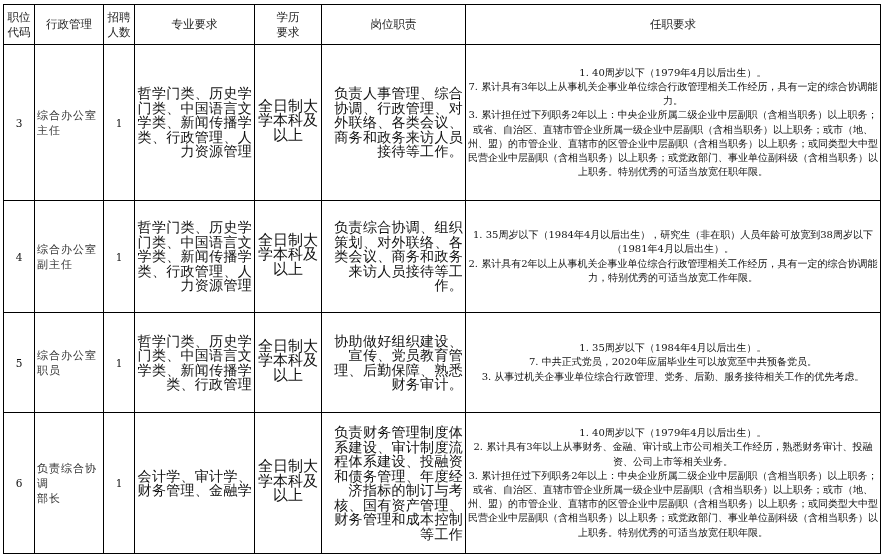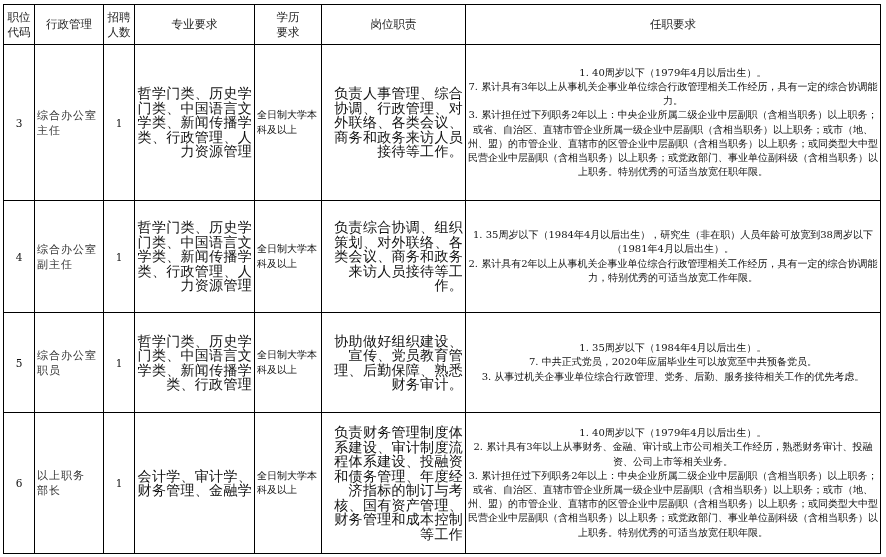--- a/index.html
+++ b/index.html
@@ -54,23 +54,24 @@
       font-family: Liberation Sans, sans-serif;
       color: #333;
     }
     td.c-major, td.c-duty {
       text-align: right;
       font-size: 14px;
       line-height: 14.5px;
       letter-spacing: 0.3px;
     }
     td.c-edu {
-      text-align: left;
-      font-size: 10px;
+      text-align: center;
+      font-size: 15px;
       line-height: 14.5px;
+      font-family: Liberation Mono, monospace;
     }
     td.c-req {
       text-align: center;
       font-size: 10px;
       line-height: 14.2px;
       padding-left: 1px;
       padding-right: 4px;
     }
     .req-item { display: block; }
     .title-line { display: block; }
@@ -152,21 +153,21 @@
       <td class="c-duty">协助做好组织建设、宣传、党员教育管理、后勤保障、熟悉财务审计。</td>
       <td class="c-req">
         <span class="req-item">1. 35周岁以下（1984年4月以后出生）。</span>
         <span class="req-item">7. 中共正式党员，2020年应届毕业生可以放宽至中共预备党员。</span>
         <span class="req-item">3. 从事过机关企事业单位综合行政管理、党务、后勤、服务接待相关工作的优先考虑。</span>
       </td>
     </tr>
     <tr class="r6">
       <td class="c-code">6</td>
       <td class="c-title">
-        <span class="title-line">以上职务</span>
+        <span class="title-line">负责综合协调</span>
         <span class="title-line">部长</span>
       </td>
       <td class="c-num">1</td>
       <td class="c-major">会计学、审计学、财务管理、金融学</td>
       <td class="c-edu">全日制大学本科及以上</td>
       <td class="c-duty">负责财务管理制度体系建设、审计制度流程体系建设、投融资和债务管理、年度经济指标的制订与考核、国有资产管理、财务管理和成本控制等工作</td>
       <td class="c-req">
         <span class="req-item">1. 40周岁以下（1979年4月以后出生）。</span>
         <span class="req-item">2. 累计具有3年以上从事财务、金融、审计或上市公司相关工作经历，熟悉财务审计、投融资、公司上市等相关业务。</span>
         <span class="req-item">3. 累计担任过下列职务2年以上：中央企业所属二级企业中层副职（含相当职务）以上职务；或省、自治区、直辖市管企业所属一级企业中层副职（含相当职务）以上职务；或市（地、州、盟）的市管企业、直辖市的区管企业中层副职（含相当职务）以上职务；或同类型大中型民营企业中层副职（含相当职务）以上职务；或党政部门、事业单位副科级（含相当职务）以上职务。特别优秀的可适当放宽任职年限。</span>

